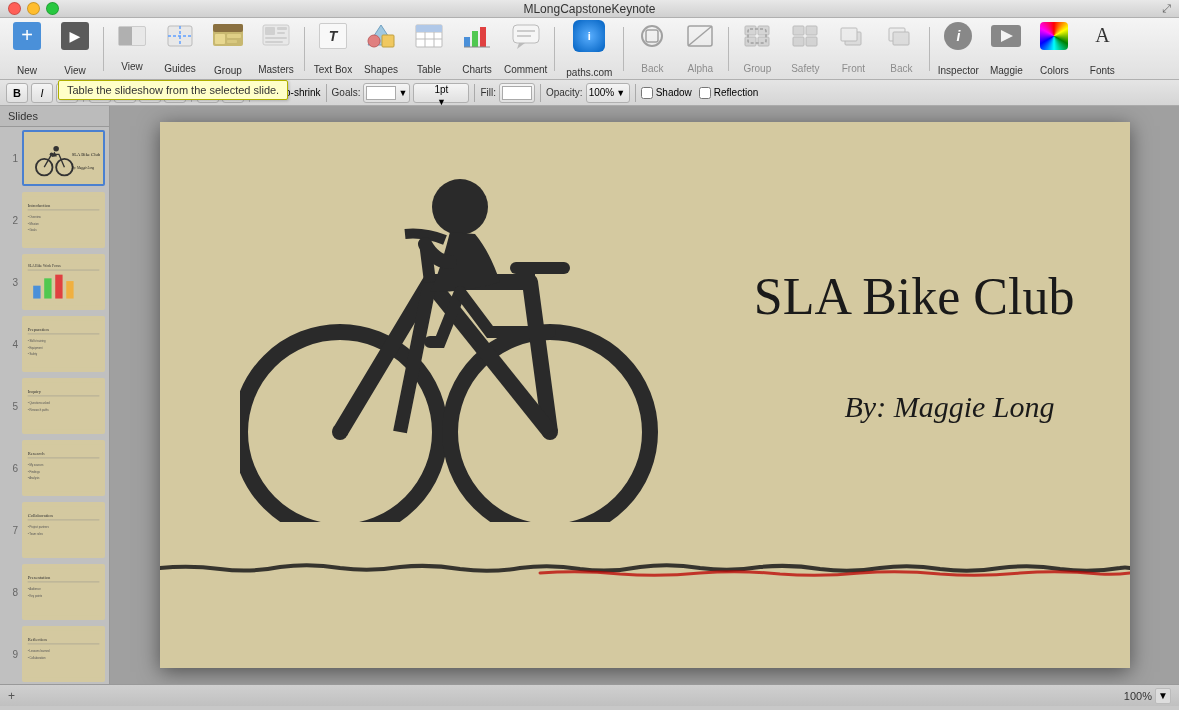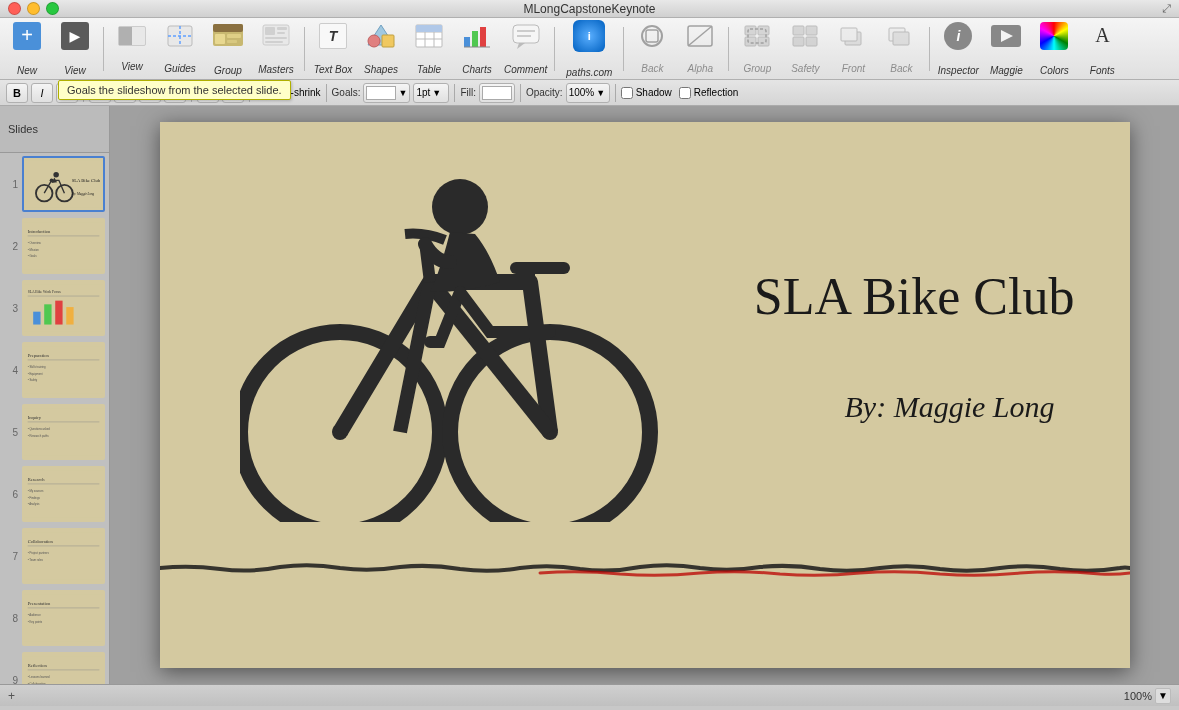--- a/index.html
+++ b/index.html
@@ -20,21 +20,21 @@
     #titlebar .expand-btn { position: absolute; right: 8px; font-size: 11px; color: #666; }
 
     
     #toolbar {
       width: 100%; height: 62px; background: linear-gradient(to bottom, #f5f5f5, #e0e0e0);
       border-bottom: 1px solid #b0b0b0;
       display: flex; align-items: center; padding: 0 4px; gap: 2px;
     }
     .tb-group { display: flex; flex-direction: column; align-items: center; justify-content: center; min-width: 46px; height: 54px; padding: 4px 2px; cursor: pointer; border-radius: 4px; }
     .tb-icon { width: 32px; height: 32px; display: flex; align-items: center; justify-content: center; }
-    .tb-label { font-size: 10px; color: #333; margin-top: 15px; text-align: center; font-style: italic; }
+    .tb-label { font-size: 10px; color: #333; margin-top: 15px; text-align: center; }
     .tb-separator { width: 1px; height: 44px; background: #b8b8b8; margin: 0 3px; }
 
     
     .icon-new { width: 28px; height: 28px; background: #4a90d9; border-radius: 3px; display: flex; align-items: center; justify-content: center; color: white; font-size: 20px; font-weight: 300; }
     .icon-play { width: 28px; height: 28px; background: #5a5a5a; border-radius: 3px; display: flex; align-items: center; justify-content: center; color: white; font-size: 14px; }
     .icon-view { width: 28px; height: 20px; background: #e8e8e8; border: 1px solid #ccc; border-radius: 2px; display: flex; }
     .icon-view-inner { width: 50%; background: #b0b0b0; }
 
     .icon-textbox { width: 28px; height: 26px; background: #f8f8f8; border: 1px solid #ccc; border-radius: 2px; display: flex; align-items: center; justify-content: center; font-size: 14px; color: #333; font-style: italic; font-weight: bold; }
 
@@ -62,21 +62,21 @@
       position: absolute; top: 80px; left: 58px; background: #ffffc8; border: 1px solid #b0b000;
       padding: 3px 8px; font-size: 11px; color: #333; border-radius: 2px; z-index: 100;
       box-shadow: 1px 1px 3px rgba(0,0,0,0.2);
     }
 
     
     #main { display: flex; width: 100%; height: calc(710px - 22px - 62px - 26px - 22px); }
 
     
     #slide-panel { width: 110px; background: #c0c0c0; border-right: 1px solid #999; overflow-y: auto; }
-    #slides-header { font-size: 11px; color: #333; padding: 17px 8px; background: #bbb; border-bottom: 1px solid #999; font-weight: 500; }
+    #slides-header { font-size: 11px; color: #333; padding: 4px 8px; background: #bbb; border-bottom: 1px solid #999; font-weight: 500; }
     .slide-item { display: flex; align-items: center; padding: 3px 4px; cursor: pointer; }
     .slide-num { font-size: 10px; color: #666; width: 14px; text-align: right; margin-right: 4px; flex-shrink: 0; }
     .slide-thumb { flex: 1; height: 56px; background: #d4c9a0; border: 2px solid transparent; border-radius: 2px; overflow: hidden; position: relative; display: flex; align-items: center; justify-content: center; }
     .slide-thumb.active { border-color: #4a80d0; }
 
     
     #canvas-area { flex: 1; background: #a0a0a0; display: flex; align-items: center; justify-content: center; position: relative; overflow: hidden; }
     #slide-canvas {
       width: 970px; height: 546px;
       background: #d4c9a0;
@@ -405,21 +405,21 @@
   <label class="fmt-checkbox">
     <input type="checkbox" style=""> 
       <span>Auto-shrink</span>
   </label>
   <div class="fmt-sep"></div>
   <span class="fmt-label">Goals:</span>
   <div class="fmt-select">
     <div style="width:30px;height:14px;background:white;border:1px solid #aaa;"></div>
     <span style="font-size:9px;">▼</span>
   </div>
-  <div class="fmt-select" style="width:36px;">
+  <div class="fmt-select" style="width:56px;flex-direction:column;">
     <span style="font-size:10px;">1pt</span>
     <span style="font-size:9px;">▼</span>
   </div>
   <div class="fmt-sep"></div>
   <span class="fmt-label">Fill:</span>
   <div class="fmt-select">
     <div style="width:30px;height:14px;background:white;border:1px solid #aaa;"></div>
   </div>
   <div class="fmt-sep"></div>
   <span class="fmt-label">Opacity:</span>
@@ -432,21 +432,21 @@
     <input type="checkbox" style=""> 
       <span>Shadow</span>
   </label>
   <label class="fmt-checkbox" style="margin-left:4px;">
     <input type="checkbox" style=""> 
       <span>Reflection</span>
   </label>
 </div>
 
 <div id="tooltip">
-  <span>Goals the slideshow from the selected slide.</span>
+  <span>Table the slideshow from the selected slide.</span>
 </div>
 
 <div id="main">
 
   <div id="slide-panel">
     <div id="slides-header">Slides</div>
 
     <div class="slide-item">
       <span class="slide-num">1</span>
       <div class="slide-thumb active">

